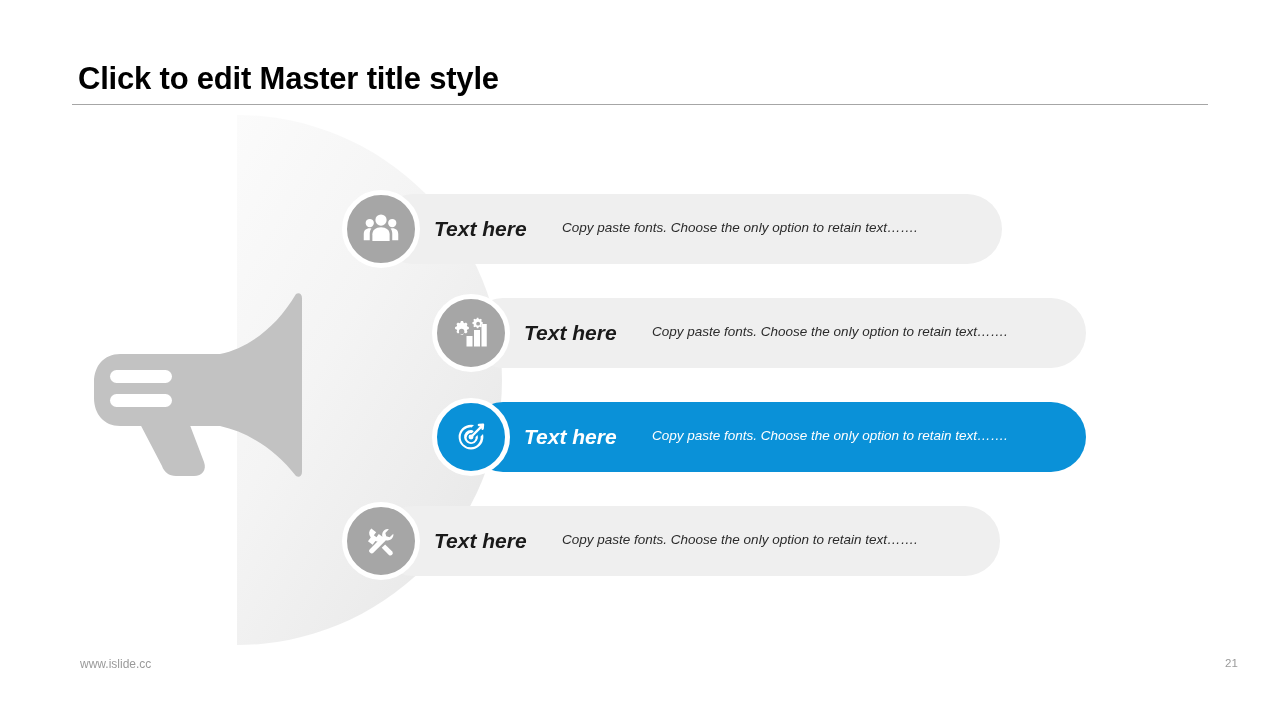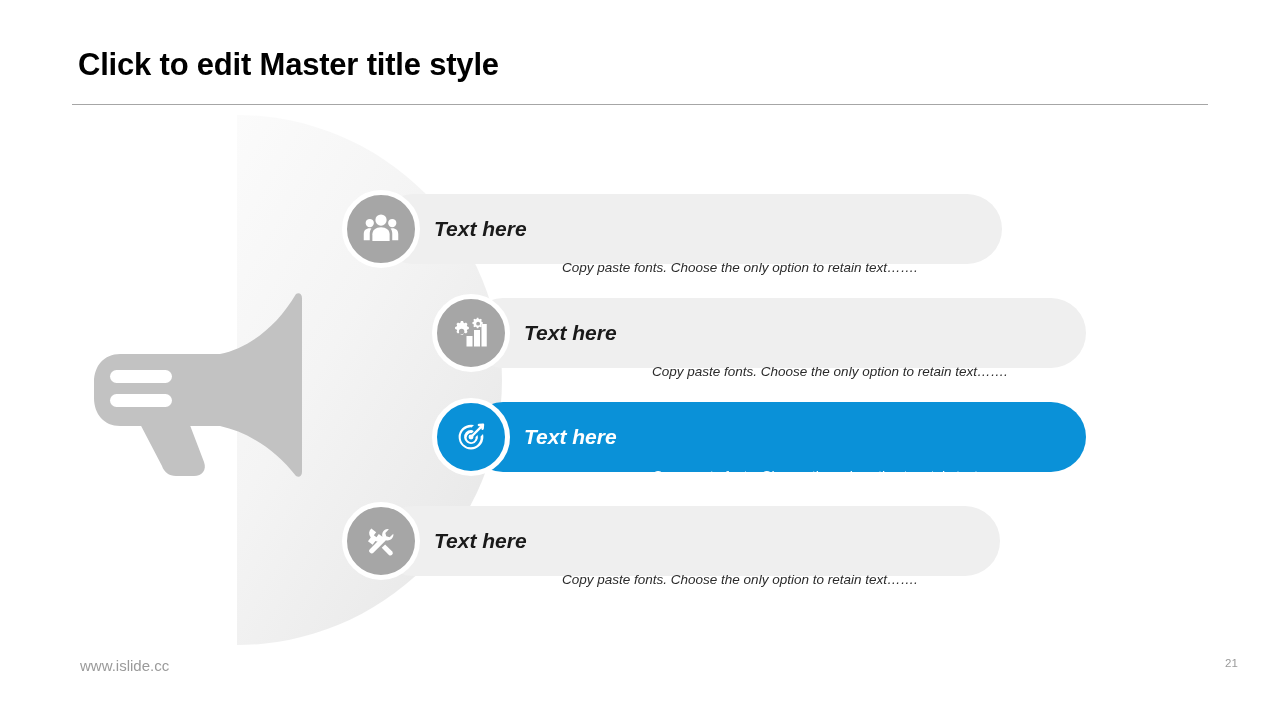--- a/index.html
+++ b/index.html
@@ -13,21 +13,21 @@
     position: relative;
     overflow: hidden;
     font-family: "Liberation Sans", sans-serif;
     -webkit-font-smoothing: antialiased;
   }
 
   
   #slide-title {
     position: absolute;
     left: 78px;
-    top: 47px;
+    top: 61px;
     font-size: 31px;
     font-weight: bold;
     color: #000000;
     letter-spacing: -0.2px;
     white-space: nowrap;
   }
   #title-rule {
     position: absolute;
     left: 72px;
     top: 104px;
@@ -115,30 +115,29 @@
   .row-desc {
     position: absolute;
     top: 0;
     height: 66px;
     display: flex;
     align-items: center;
     font-size: 13.5px;
     color: #2b2b2b;
     z-index: 4;
     white-space: nowrap;
-    margin-top: 40px;
   }
   .row-desc.accent { color: #ffffff; }
 
   
   #footer-url {
     position: absolute;
     left: 80px;
     top: 657px;
-    font-size: 15px;
+    font-size: 12px;
     color: #9a9a9a;
   }
   #page-number {
     position: absolute;
     left: 1225px;
     top: 657px;
     font-size: 11.5px;
     color: #9a9a9a;
   }
 </style>

